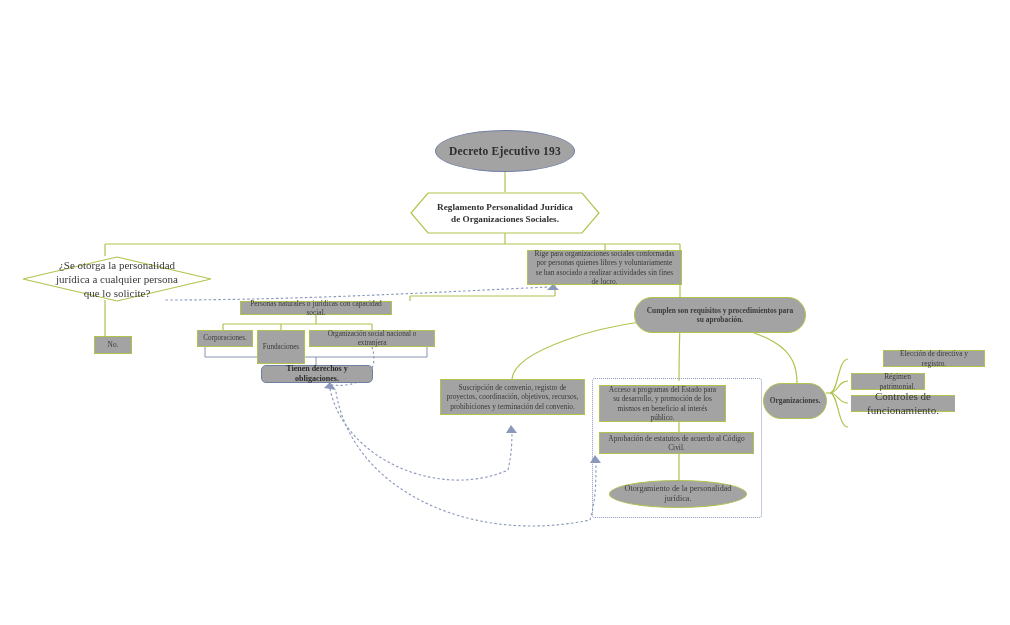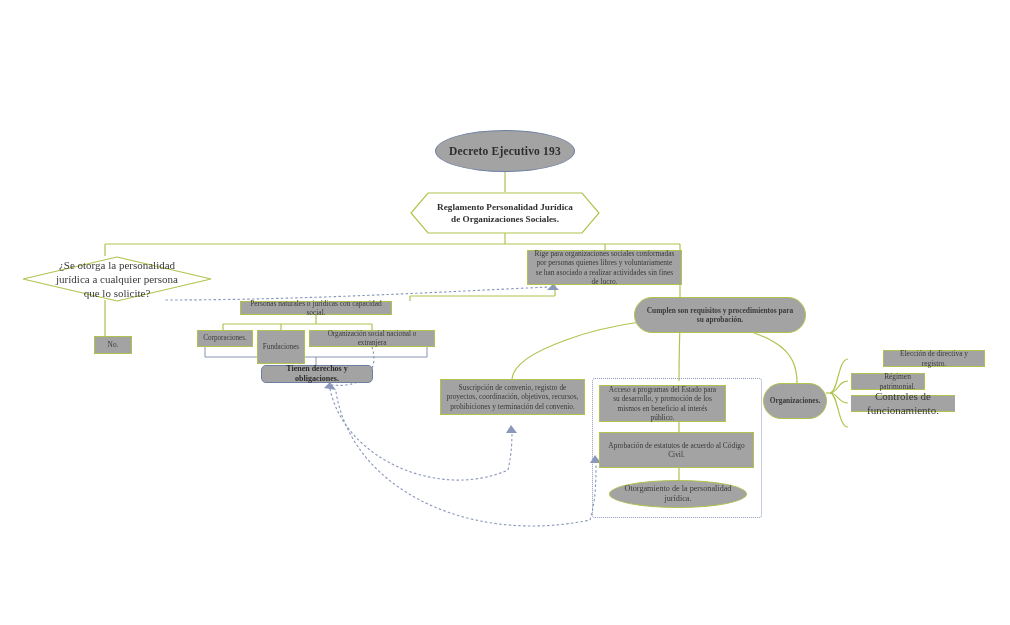--- a/index.html
+++ b/index.html
@@ -206,21 +206,21 @@
   <div class="node blue-round" style="left:261px;top:365px;width:112px;height:18px;">Tienen derechos y obligaciones.</div>
 
   <div class="node pill" style="left:634px;top:297px;width:172px;height:26px;">Cumplen son requisitos y procedimientos para su aprobación.</div>
 
   <div class="node rect" style="left:440px;top:379px;width:145px;height:36px;">Suscripción de convenio, registro de proyectos, coordinación, objetivos, recursos, prohibiciones y terminación del convenio.</div>
 
   <div class="dotted-group" style="left:592px;top:378px;width:168px;height:138px;"></div>
 
   <div class="node rect" style="left:599px;top:385px;width:127px;height:37px;">Acceso a programas del Estado para su desarrollo, y promoción de los mismos en beneficio al interés público.</div>
 
-  <div class="node rect" style="left:599px;top:432px;width:155px;height:36px;">Aprobación de estatutos de acuerdo al Código Civil.</div>
+  <div class="node rect" style="left:599px;top:432px;width:155px;height:22px;">Aprobación de estatutos de acuerdo al Código Civil.</div>
 
   <div class="node oval-green" style="left:609px;top:480px;width:138px;height:28px;">Otorgamiento de la personalidad jurídica.</div>
 
   <div class="node pill" style="left:763px;top:383px;width:64px;height:18px;">Organizaciones.</div>
 
   <div class="node rect" style="left:851px;top:350px;width:102px;height:17px;margin-left:32px;">Elección de directiva y registro.</div>
 
   <div class="node rect" style="left:851px;top:373px;width:74px;height:17px;padding-left:24px;">Régimen patrimonial.</div>
 
   <div class="node flat" style="left:851px;top:395px;width:104px;height:17px;">Controles de funcionamiento.</div>

